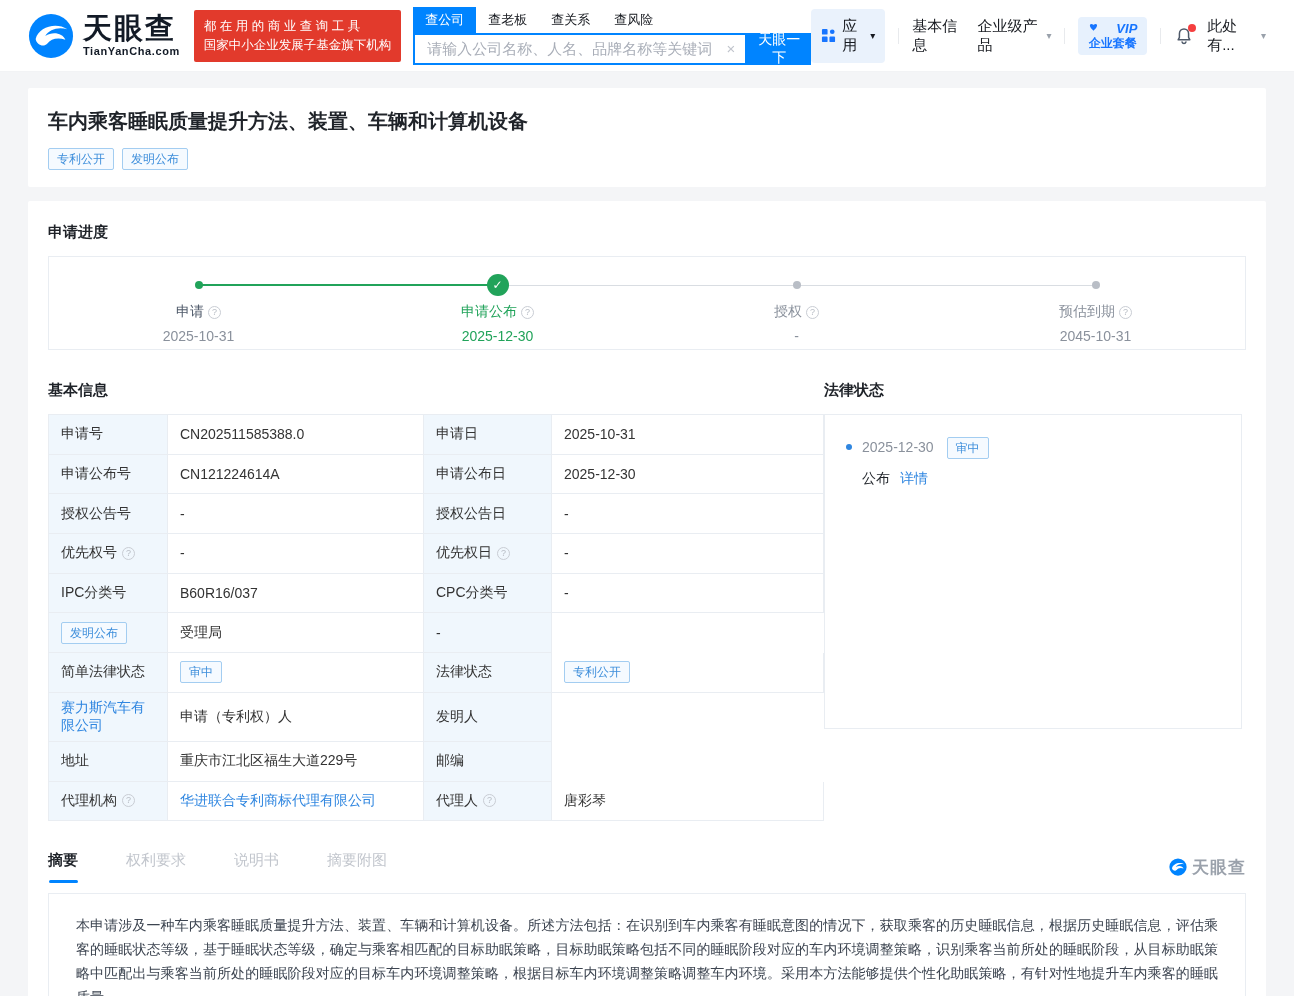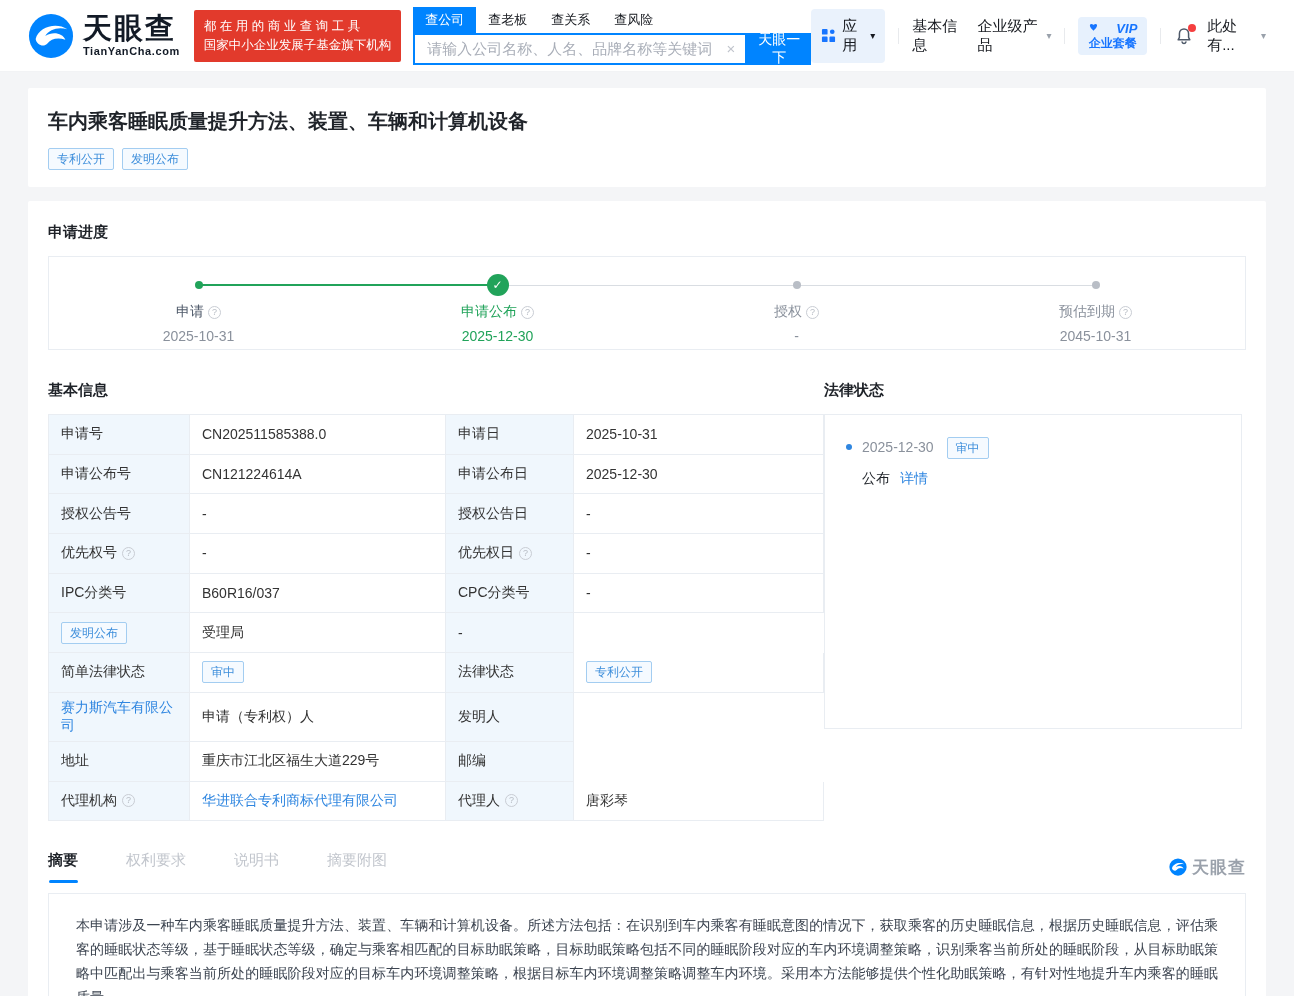--- a/index.html
+++ b/index.html
@@ -102,21 +102,21 @@
   }
   
   .columns { display:grid; grid-template-columns:776px 418px; align-items:start; }
   .bi-table { border-top:1px solid #e9edf2; border-left:1px solid #e9edf2; }
   .bi-row { display:flex; }
   .bi-cell {
     border-right:1px solid #e9edf2; border-bottom:1px solid #e9edf2;
     min-height:39.7px; display:flex; align-items:center; gap:5px;
     padding:6px 10px 6px 12px; font-size:14px; color:#333;
   }
-  .bi-cell:nth-child(1) { width:141px; background:#f0f7fd; flex:none; }
+  .bi-cell:nth-child(1) { width:119px; background:#f0f7fd; flex:none; }
   .bi-cell:nth-child(2) { width:256px; flex:none; }
   .bi-cell:nth-child(3) { width:128px; background:#f0f7fd; flex:none; }
   .bi-cell:nth-child(4) { flex:1; }
   .blue-link { color:#2f86e0; text-decoration:none; cursor:pointer; }
   .legal-box { border:1px solid #e9edf2; height:315px; padding:21px 18px; }
   .legal-item { position:relative; padding-left:19px; font-size:14px; line-height:22px; }
   .legal-item::before {
     content:""; position:absolute; left:3px; top:8px; width:6px; height:6px;
     border-radius:50%; background:#2f86e0;
   }

